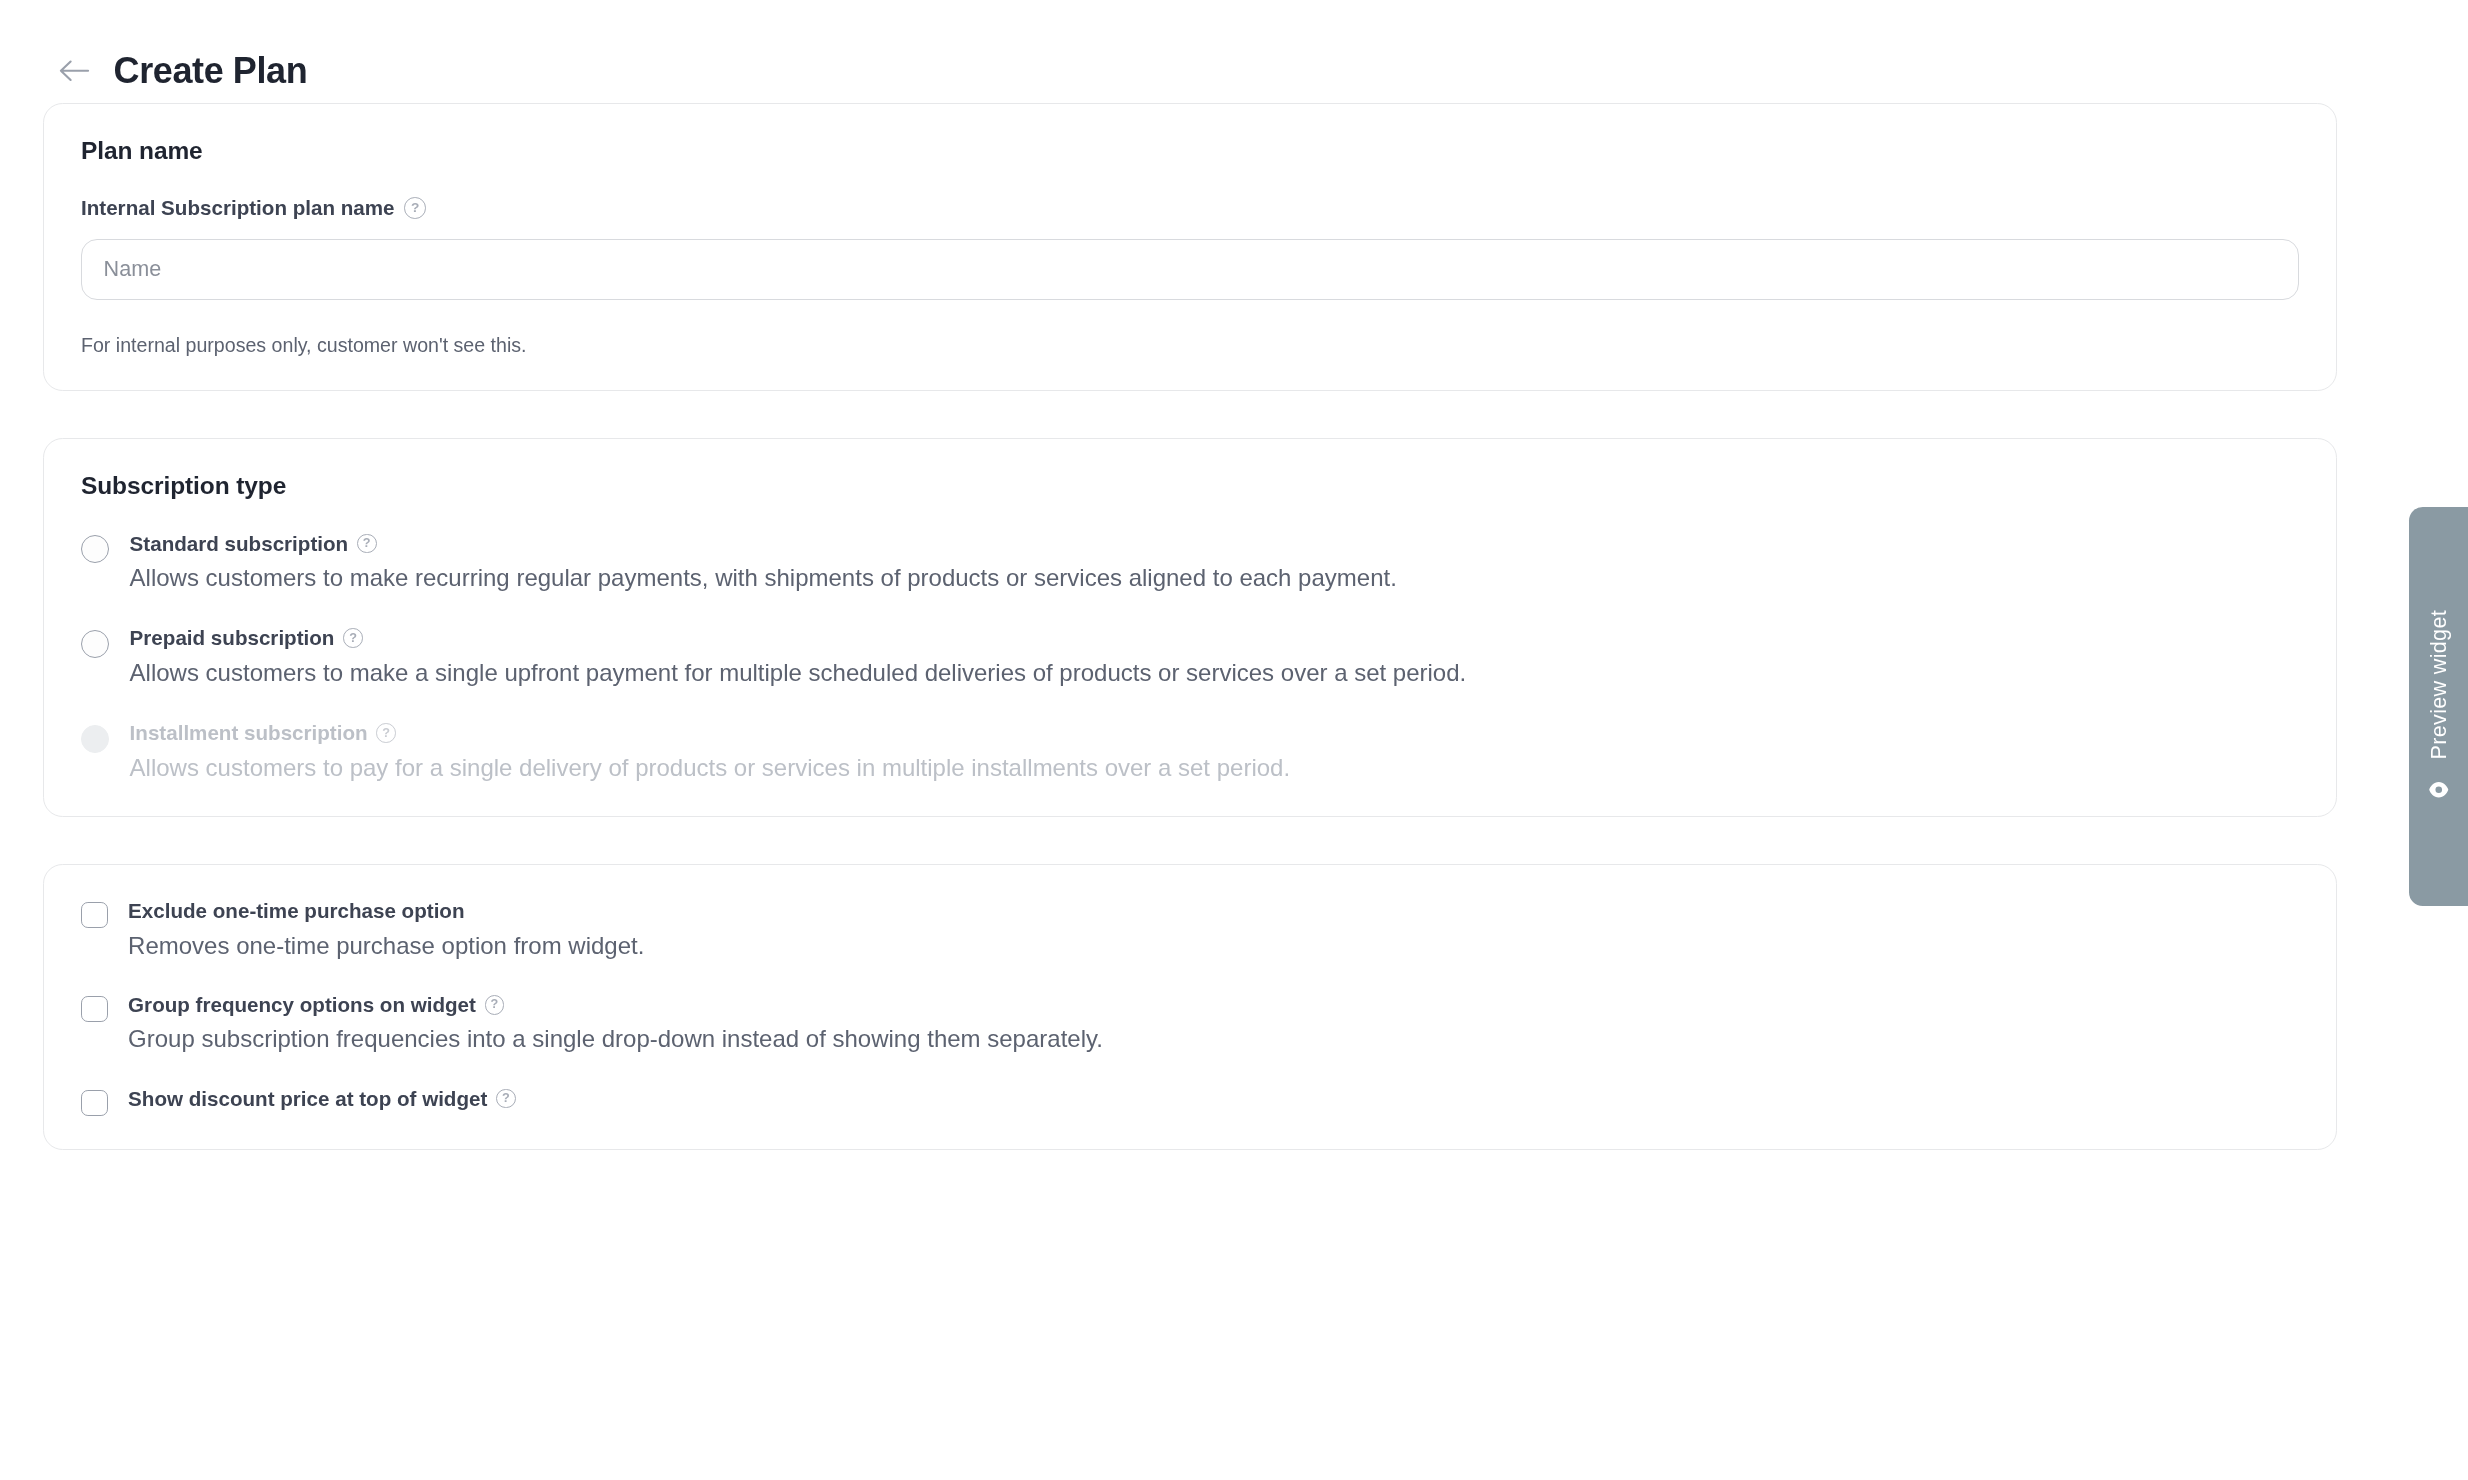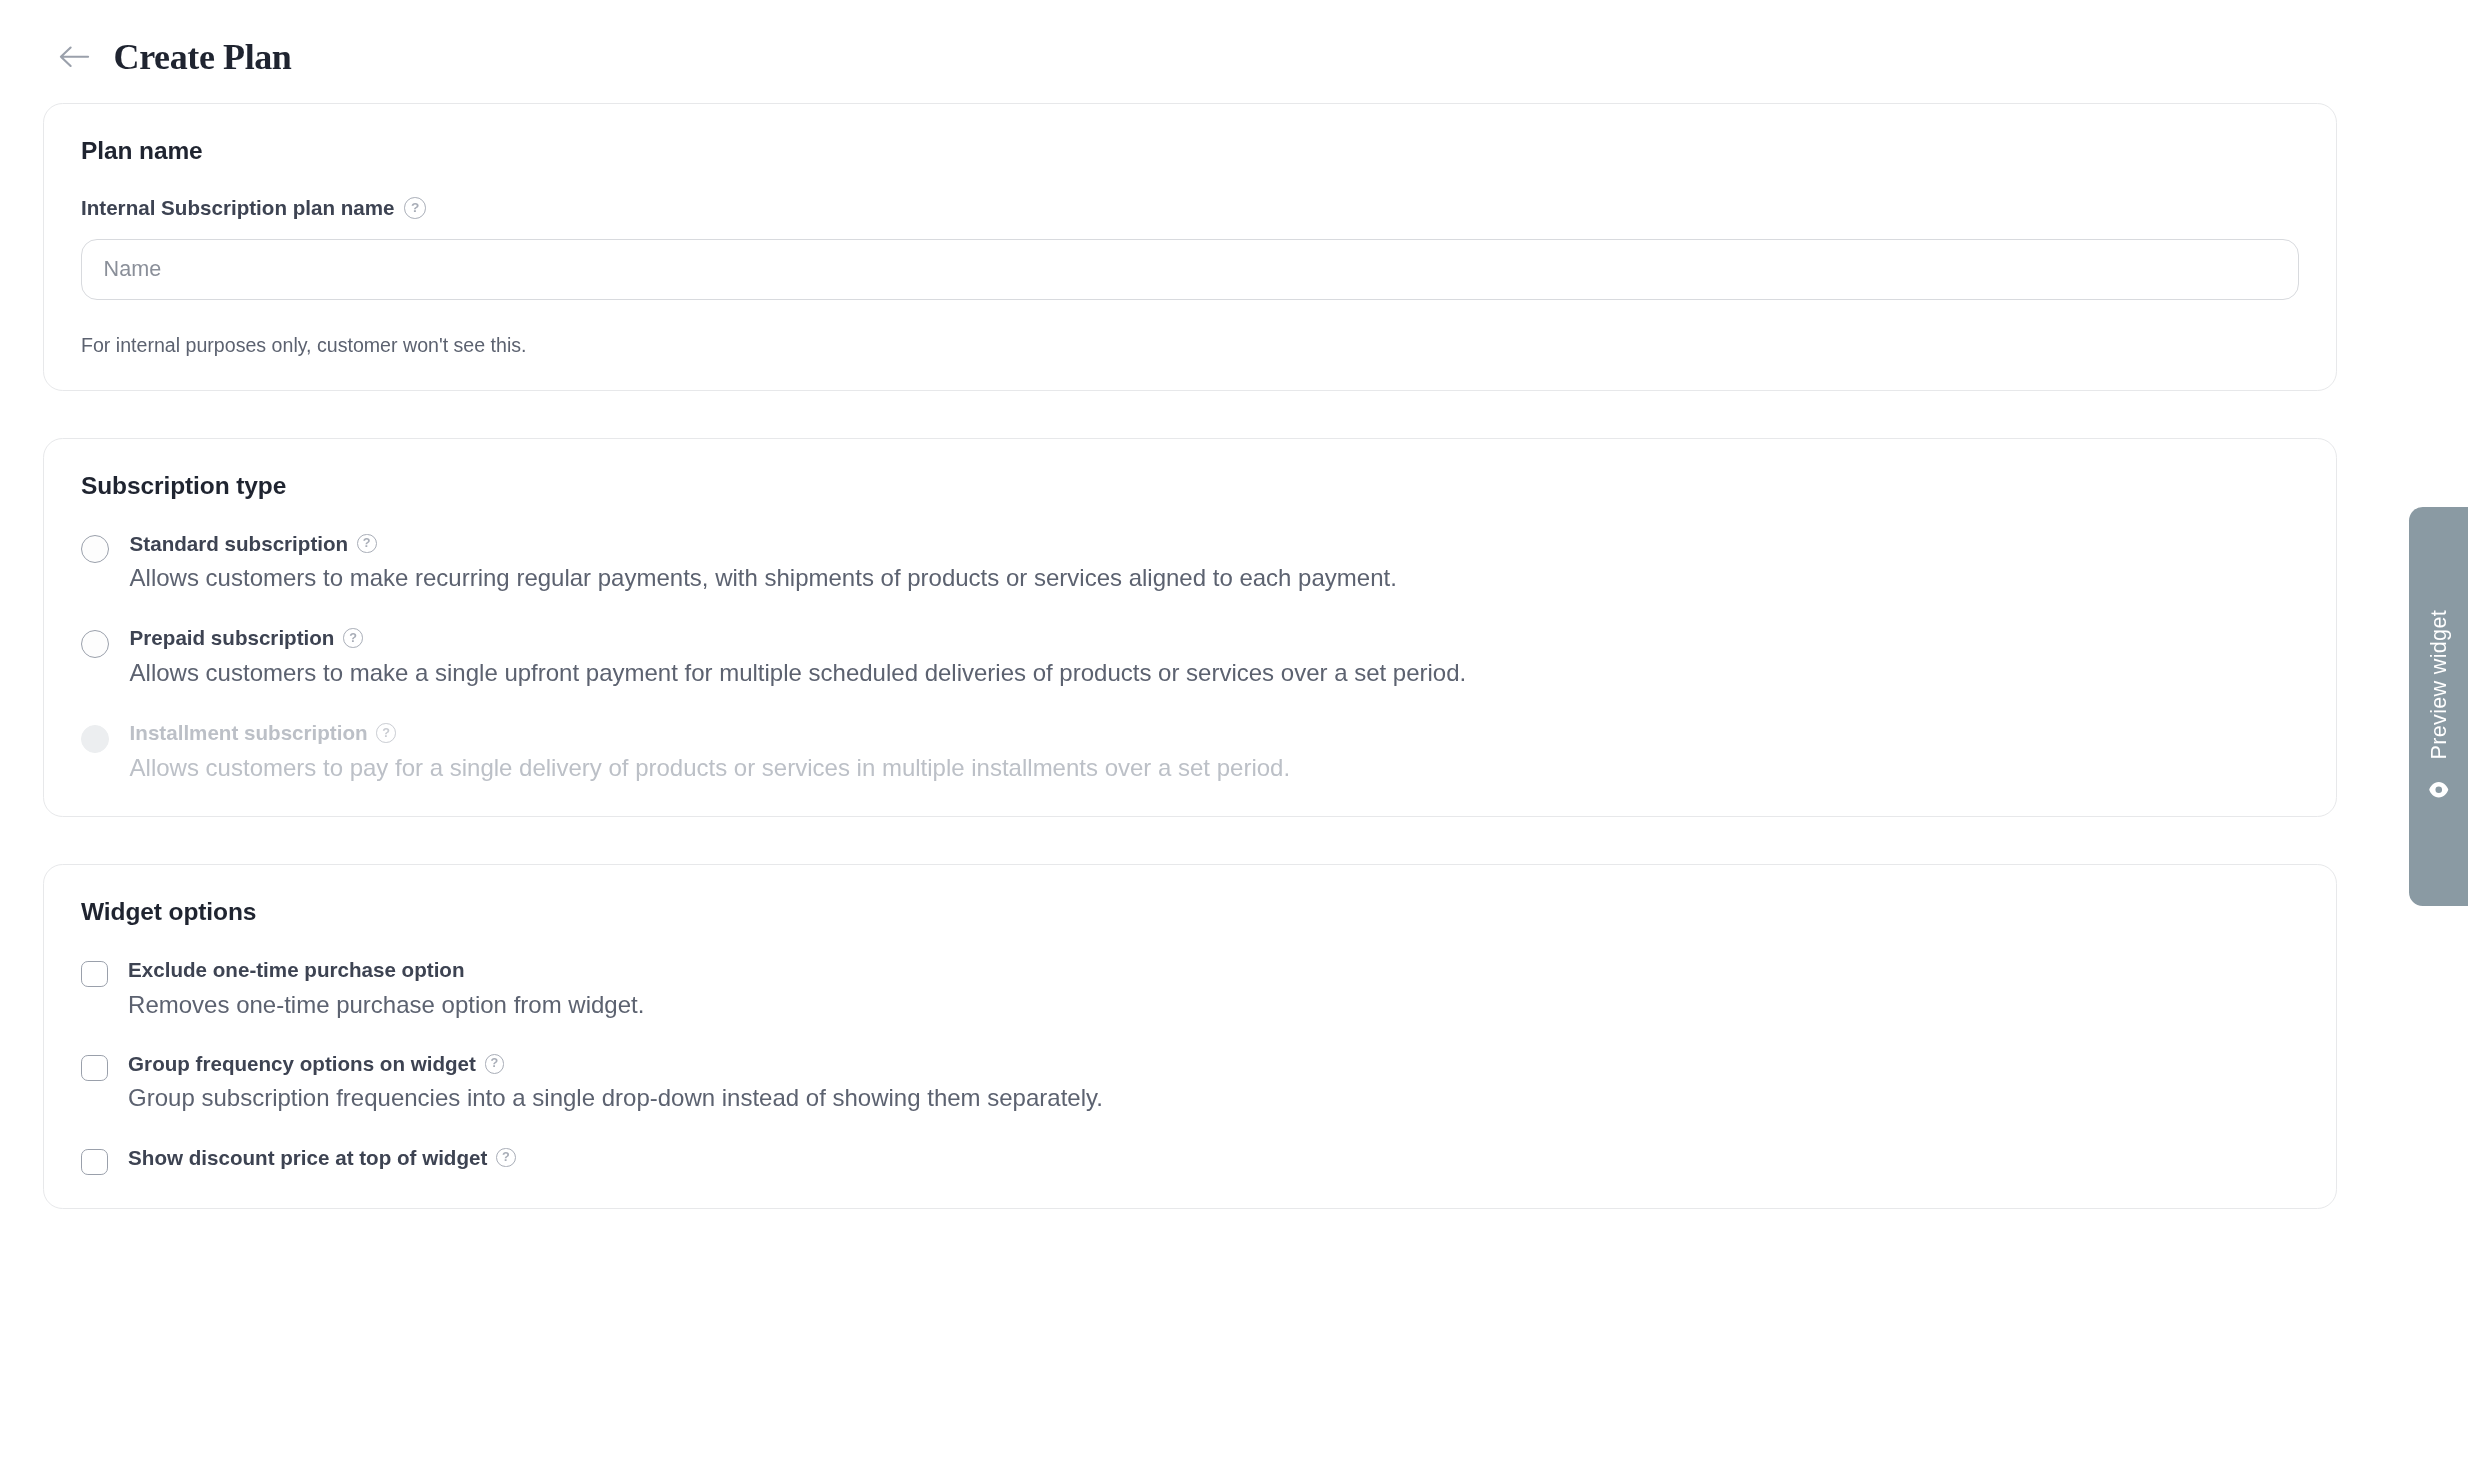--- a/index.html
+++ b/index.html
@@ -15,24 +15,24 @@
   .page {
     position: relative;
     width: 2468px;
     height: 1480px;
     background: #ffffff;
   }
 
   
   .header {
     display: flex;
+    align-items: center;
     gap: 21.6px;
     padding: 39px 0 0 57px;
     height: 103px;
-    font-family: Liberation Serif, serif;
   }
   .back-arrow {
     width: 35px;
     height: 35px;
     display: flex;
     align-items: center;
     justify-content: center;
     cursor: pointer;
     flex: 0 0 auto;
   }
@@ -277,21 +277,20 @@
             <span class="help-icon sm muted">?</span>
           </div>
           <div class="option-desc">Allows customers to pay for a single delivery of products or services in multiple installments over a set period.</div>
         </div>
       </div>
 
     </div>
   </section>
 
   <section class="card">
-    <div class="card-title">Widget options</div>
 
     <div class="options checks">
 
       <div class="option">
         <span class="check-mark"></span>
         <div class="option-body">
           <div class="option-title-row">
             <span class="option-title">Exclude one-time purchase option</span>
           </div>
           <div class="option-desc">Removes one-time purchase option from widget.</div>

